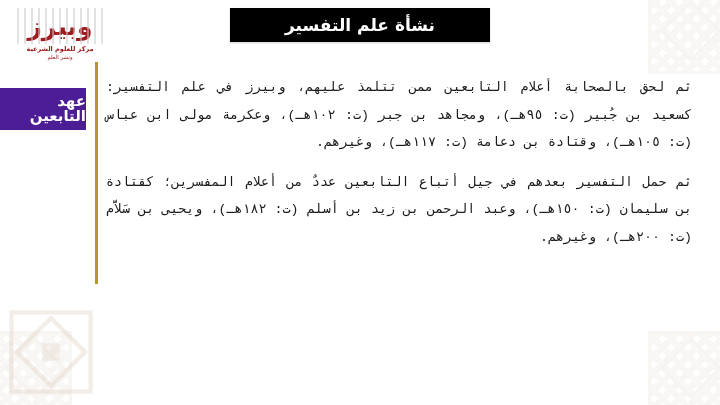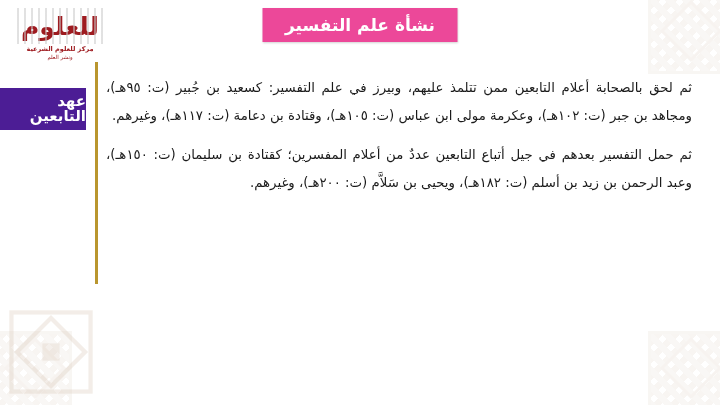--- a/index.html
+++ b/index.html
@@ -42,23 +42,23 @@
     border: 3px solid #ddcdbe;
     transform: rotate(45deg);
   }
 
   
   #title-banner {
     position: absolute;
     top: 8px;
     left: 50%;
     transform: translateX(-50%);
-    width: 195px;
+    width: 260px;
     height: 34px;
-    background: #ec4899;
+    background: #000000;
     display: flex;
     align-items: center;
     justify-content: center;
     box-shadow: 0 1px 2px rgba(0,0,0,0.18);
   }
   #title-banner .title-text {
     color: #ffffff;
     font-size: 17px;
     font-weight: bold;
     letter-spacing: 0;
@@ -129,20 +129,21 @@
     font-weight: bold;
     line-height: 1;
   }
 
   
   #content-area {
     position: absolute;
     top: 74px;
     right: 28px;
     width: 586px;
+    font-family: Liberation Mono, monospace;
   }
   #content-area .para {
     color: #1a1a1a;
     font-size: 13.3px;
     line-height: 2.07;
     text-align: justify;
     text-align-last: right;
     margin: 0 0 2px 0;
     direction: rtl;
   }
@@ -191,21 +192,21 @@
     <rect x="40" y="40" width="20" height="20" fill="#ddcdbe"></rect>
   </svg>
 
   <div id="title-banner">
     <span class="title-text">نشأة علم التفسير</span>
   </div>
 
   <div id="logo">
     <div class="logo-mark">
       <div class="logo-bars"></div>
-      <span class="logo-word">للعلوم</span>
+      <span class="logo-word">وبيرز</span>
     </div>
     <div class="logo-sub1">مركز للعلوم الشرعية</div>
     <div class="logo-sub2">ونشر العلم</div>
   </div>
 
   <div id="side-tab">
     <span class="side-tab-text">عهد التابعين</span>
   </div>
 
   <div id="vline"></div>

